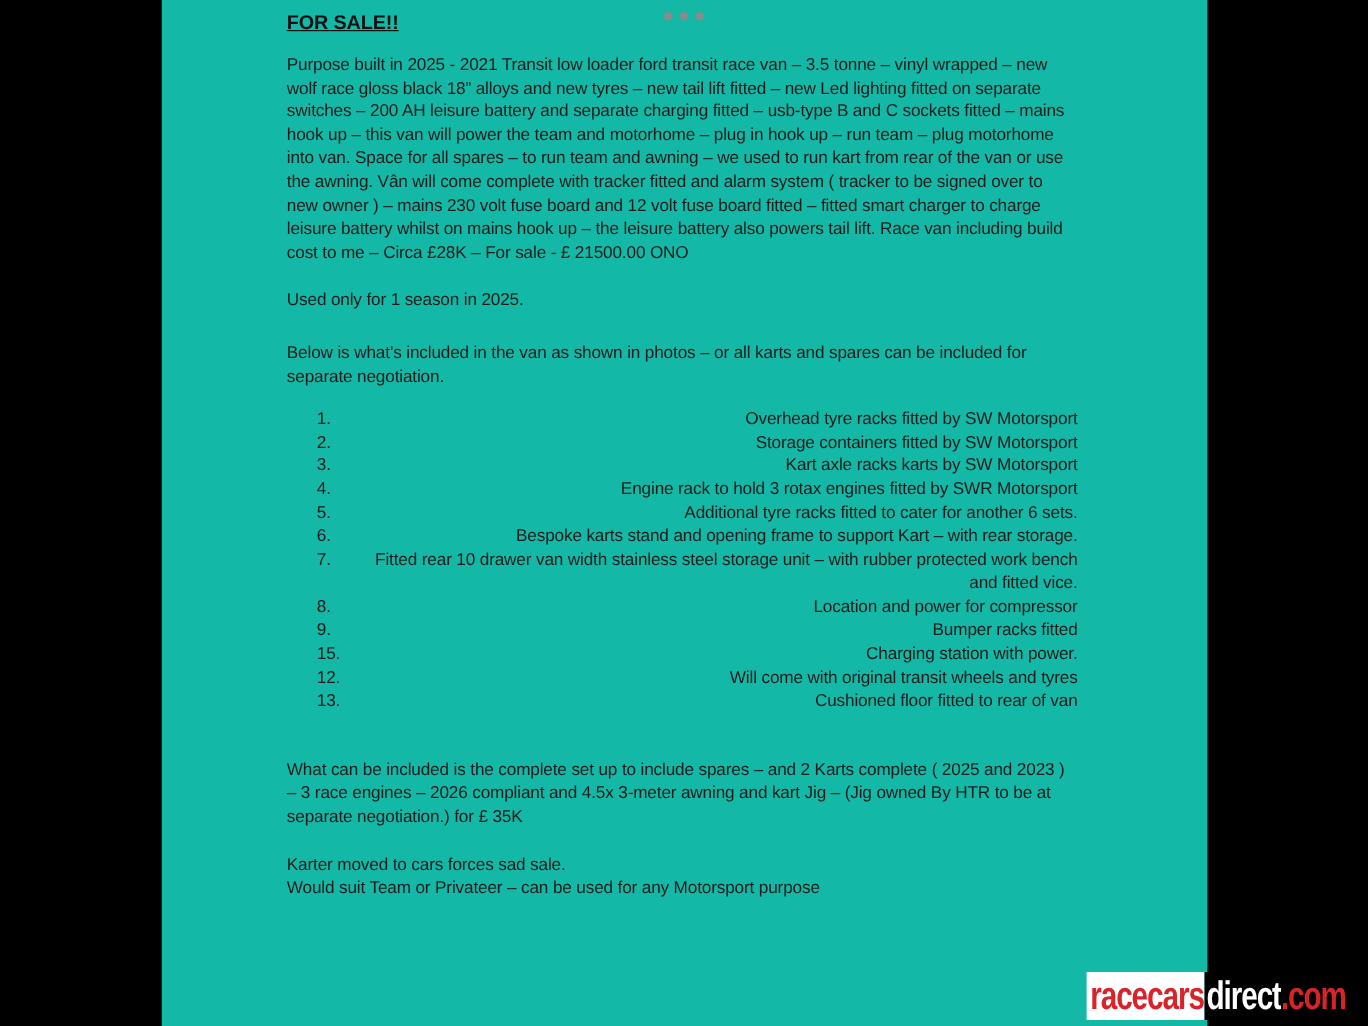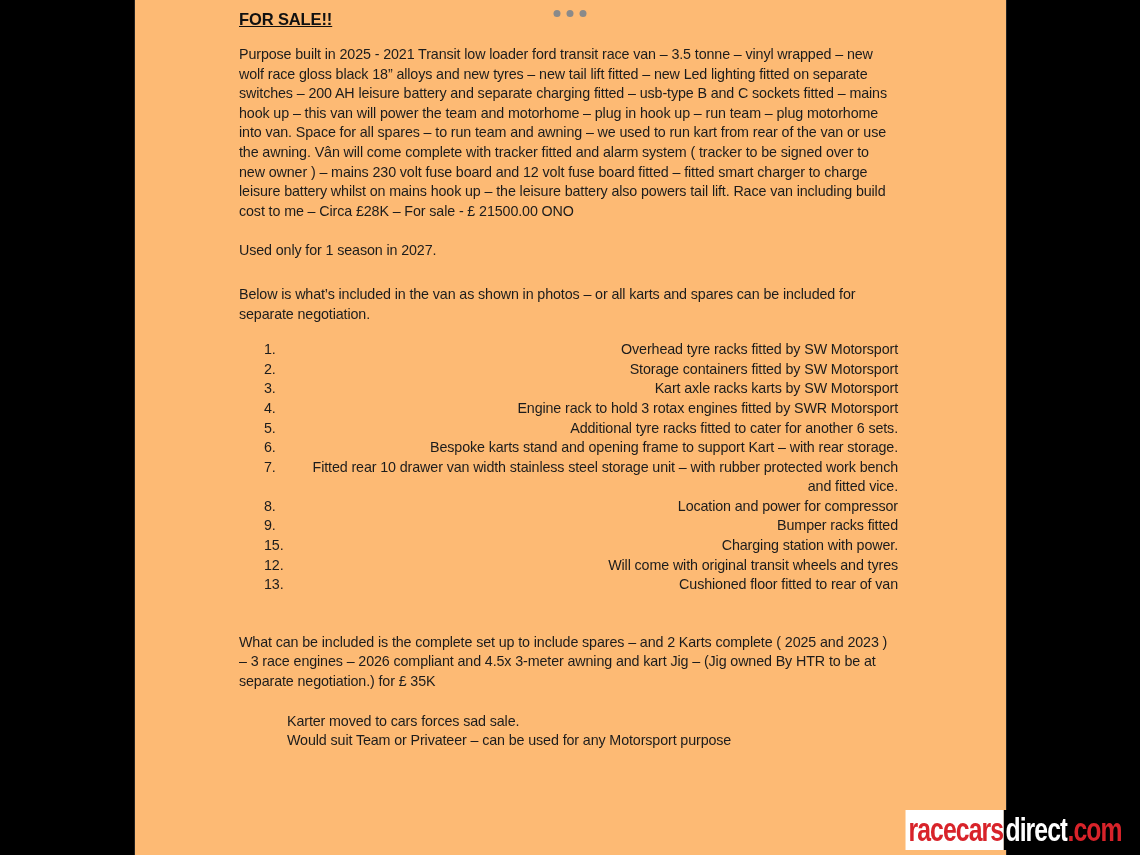--- a/index.html
+++ b/index.html
@@ -8,21 +8,21 @@
     background: #000000;
     font-family: "Liberation Sans", "DejaVu Sans", sans-serif;
     position: relative;
   }
   .page {
     position: absolute;
     left: 135px;
     top: 0;
     width: 871px;
     height: 855px;
-    background: #fdba74;
+    background: #14b8a6;
     box-shadow: 0 0 0 1px #222;
   }
   .doc {
     padding: 9px 108px 0 104px;
     color: #1c1c1c;
     font-size: 14.3px;
     line-height: 19.6px;
     letter-spacing: -0.12px;
   }
   .doc h1 {
@@ -45,21 +45,21 @@
     line-height: 19.6px;
   }
   ol.included .num {
     flex: 0 0 27px;
     margin-left: 25px;
   }
   ol.included .txt { flex: 1 1 auto; text-align: right; }
   .offers-block strong { display: block; font-weight: bold; color: #111; }
   .offers-block .line { display: block; }
   .last-block { margin-bottom: 0 !important; }
-  .last-block .line { display: block; margin-left: 48px; }
+  .last-block .line { display: block; }
 
   .dots {
     position: absolute;
     top: 8px;
     left: 50%;
     transform: translateX(-50%);
     display: flex;
     gap: 6px;
     cursor: pointer;
     padding: 2px;
@@ -93,21 +93,21 @@
 </head>
 <body>
 
 <div class="page">
   <div class="doc">
 
     <h1>FOR SALE!!</h1>
 
     <p>Purpose built in 2025 -  2021 Transit low loader ford transit  race van – 3.5 tonne – vinyl wrapped – new wolf race gloss black 18” alloys and new tyres – new tail lift fitted – new Led lighting fitted on separate switches – 200 AH leisure battery and separate charging fitted – usb-type B and C sockets fitted – mains hook up – this van will power the team and motorhome – plug in hook up – run team – plug motorhome into van. Space for all spares – to run team and awning – we used to run kart from rear of the van or use the awning. Vân will come complete with tracker fitted and alarm system ( tracker to be signed over to new owner ) – mains 230 volt fuse board and 12 volt fuse board fitted – fitted smart charger to charge leisure battery whilst on mains hook up – the leisure battery also powers tail lift. Race van including build cost to me – Circa £28K – For sale - £ 21500.00 ONO</p>
 
-    <p class="tight">Used only for 1 season in 2027.</p>
+    <p class="tight">Used only for 1 season in 2025.</p>
 
     <p class="pre-list">Below is what’s included in the van as shown in photos – or all karts and spares can be included for separate negotiation.</p>
 
     <ol class="included">
       <li>
           <span class="num">1.</span>
           <span class="txt">Overhead tyre racks fitted by SW Motorsport</span>
         </li>
       <li>
           <span class="num">2.</span>

